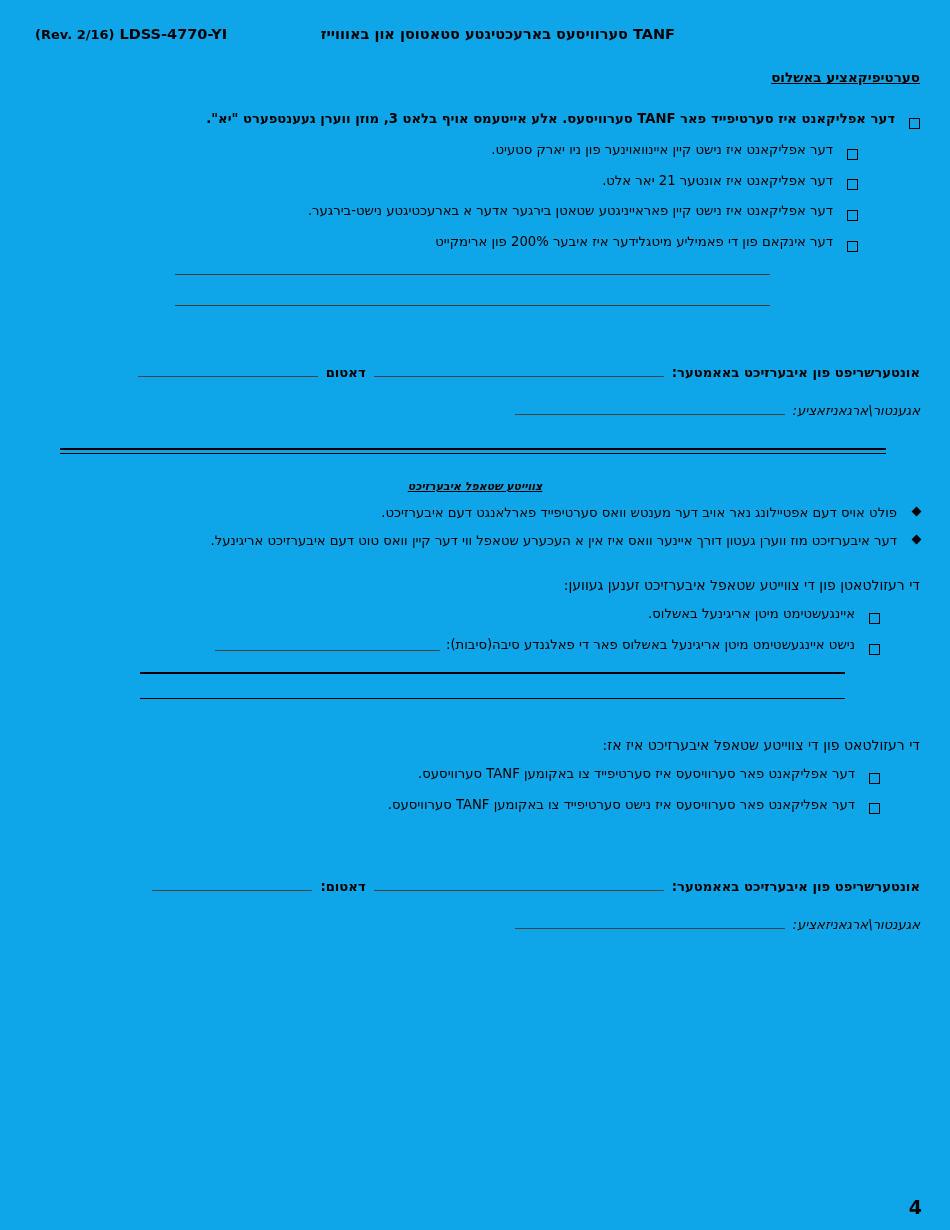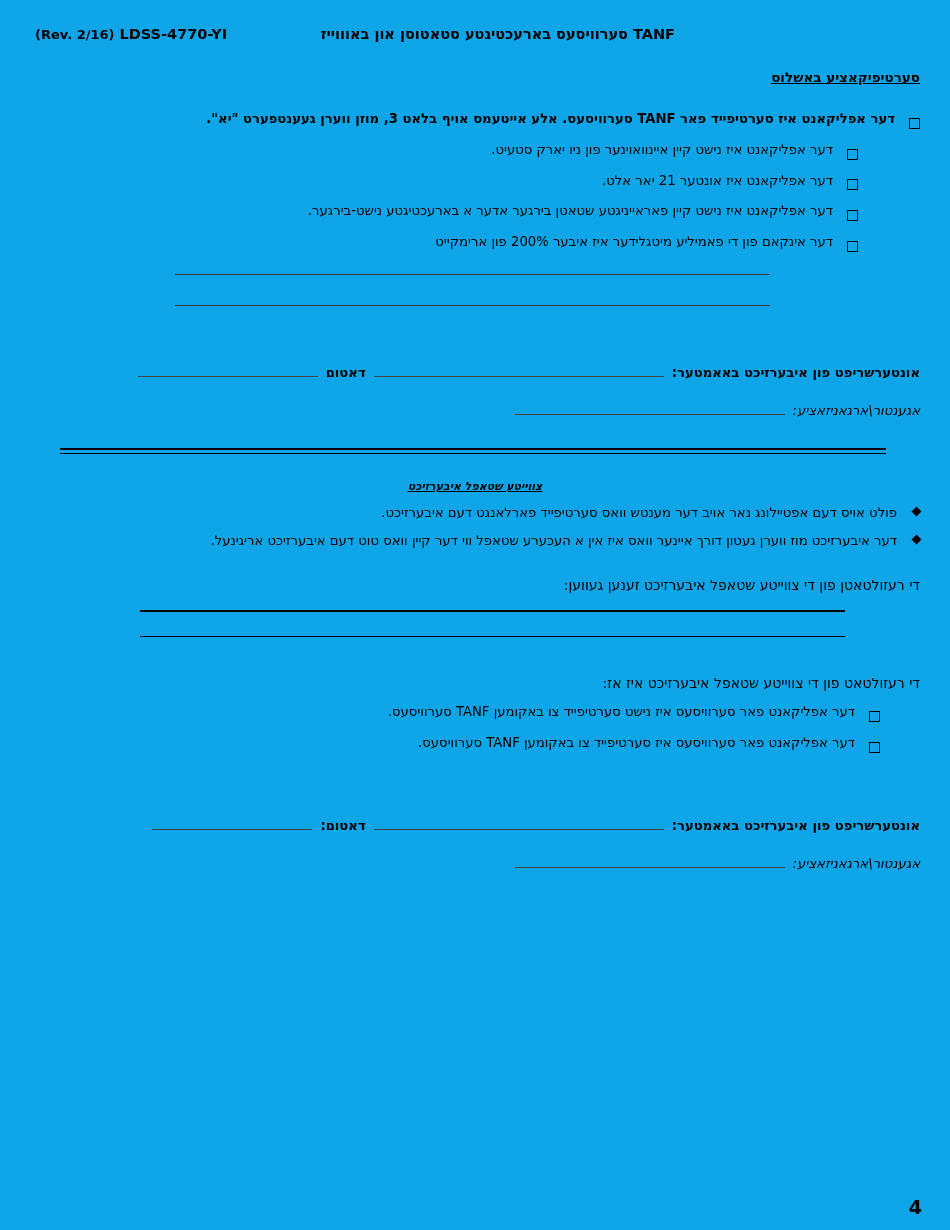--- a/index.html
+++ b/index.html
@@ -283,36 +283,48 @@
         <span class="btext">פולט אויס דעם אפטיילונג נאר אויב דער מענטש וואס סערטיפייד פארלאנגט דעם איבערזיכט.</span>
       </div>
       <div class="bulletrow" style="margin-top:9px;">
         <span class="dia"></span>
         <span class="btext">דער איבערזיכט מוז ווערן געטון דורך איינער וואס איז אין א העכערע שטאפל ווי דער קיין וואס טוט דעם איבערזיכט אריגינעל.</span>
       </div>
     </div>
 
     <div class="para" style="padding-left:60px;">די רעזולטאטן פון די צווייטע שטאפל איבערזיכט זענען געווען:</div>
 
+    <div class="indent-2" style="margin-top:8px;">
+      <div class="cbrow tight">
+        <span class="box"></span>
+        <span class="cbtext">איינגעשטימט מיטן אריגינעל באשלוס.</span>
+      </div>
+      <div class="cbrow tight">
+        <span class="box"></span>
+        <span class="cbtext">
+          <span>נישט איינגעשטימט מיטן אריגינעל באשלוס פאר די פאלגנדע סיבה(סיבות):</span><span class="inline-rule"></span>
+        </span>
+      </div>
+    </div>
 
     <div>
       <div class="hr-thick"></div>
       <div class="hr-thin"></div>
     </div>
 
     <div class="para" style="margin-top:38px;padding-left:60px;">די רעזולטאט פון די צווייטע שטאפל איבערזיכט איז אז:</div>
 
     <div class="indent-2" style="margin-top:10px;">
       <div class="cbrow tight">
         <span class="box"></span>
+        <span class="cbtext">דער אפליקאנט פאר סערוויסעס איז סערטיפייד צו באקומען TANF סערוויסעס.</span>
+      </div>
+      <div class="cbrow tight">
+        <span class="box"></span>
         <span class="cbtext">דער אפליקאנט פאר סערוויסעס איז נישט סערטיפייד צו באקומען TANF סערוויסעס.</span>
-      </div>
-      <div class="cbrow tight">
-        <span class="box"></span>
-        <span class="cbtext">דער אפליקאנט פאר סערוויסעס איז סערטיפייד צו באקומען TANF סערוויסעס.</span>
       </div>
     </div>
 
     <div class="sigblock" style="margin-top:62px;">
       <div class="sigline">
         <span class="sig-label">אונטערשריפט פון איבערזיכט באאמטער:</span>
         <span class="sig-fill long"></span>
         <span class="sig-label">דאטום:</span>
         <span class="sig-fill date" style="width:160px;"></span>
       </div>

